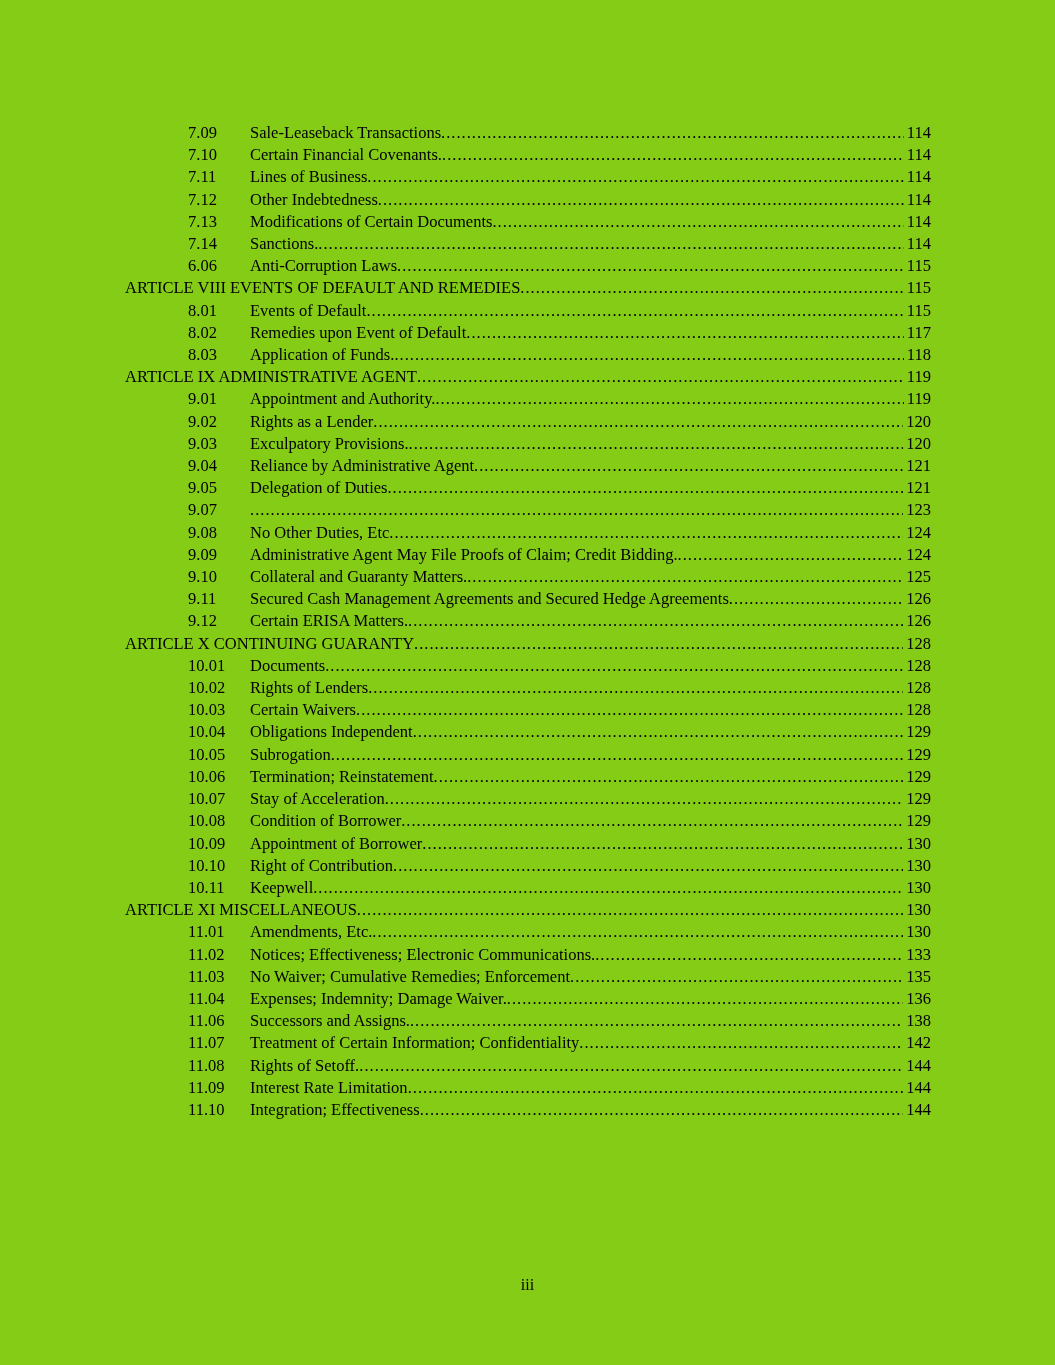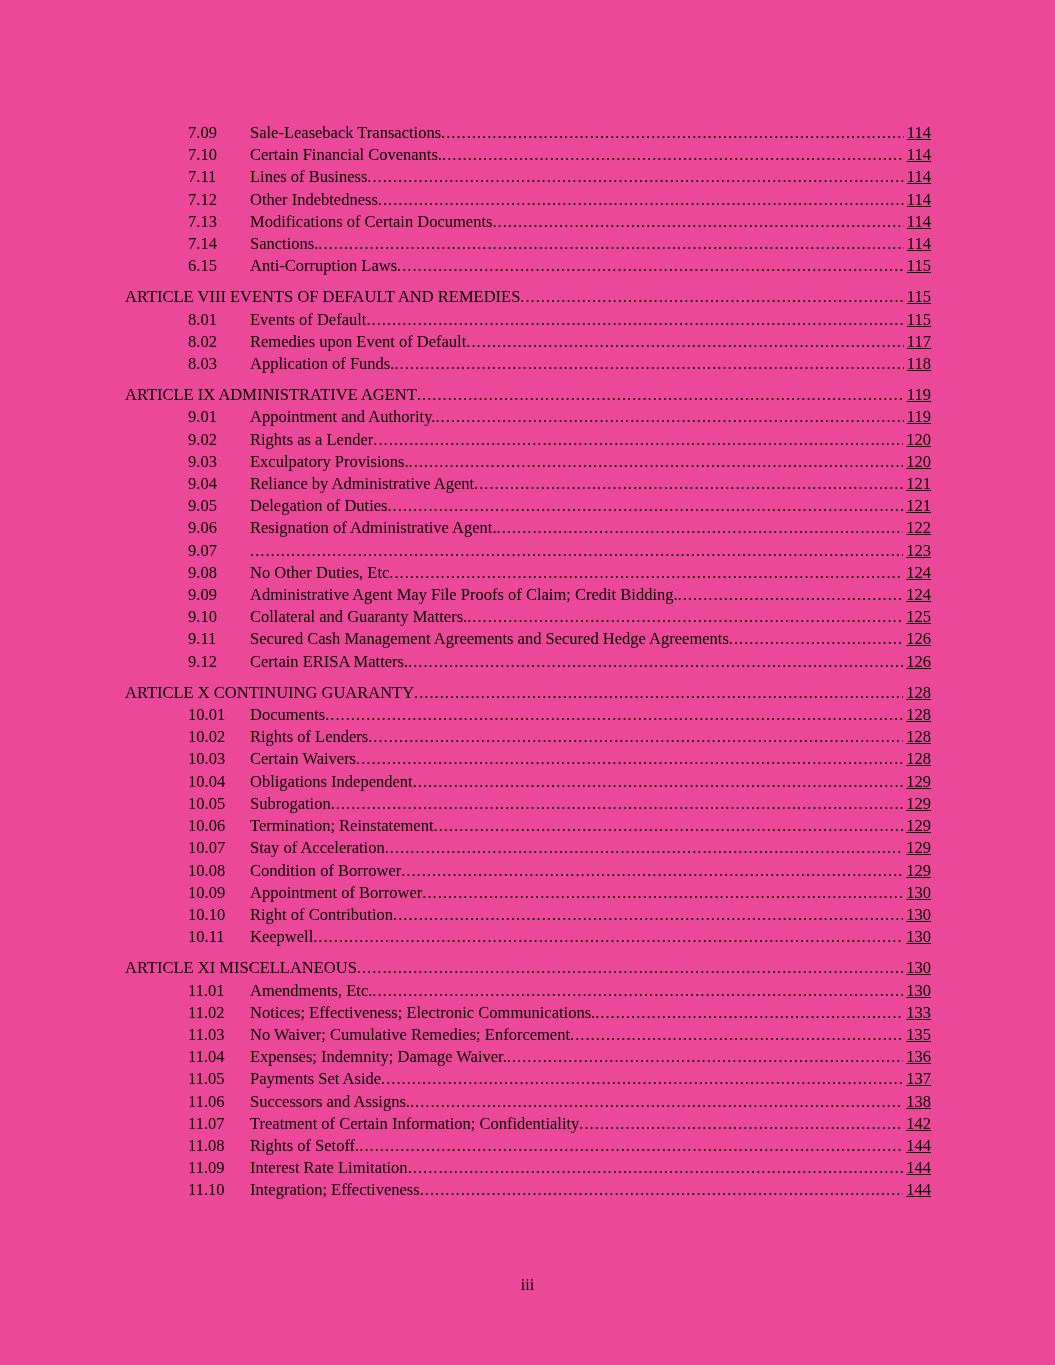--- a/index.html
+++ b/index.html
@@ -11,36 +11,35 @@
     width: 1055px;
     height: 1365px;
     position: relative;
     font-family: "Liberation Serif", "DejaVu Serif", serif;
     color: #000000;
     overflow: hidden;
   }
   .page {
     position: absolute;
     inset: 0;
-    background: #ec4899;
+    background: #84cc16;
   }
   .toc {
     position: absolute;
     left: 125px;
     top: 122px;
     width: 806px;
   }
   .row {
     display: flex;
     align-items: baseline;
     font-size: 16.5px;
     line-height: 22.2px;
   }
   .row.article {
-    margin-top: 9px;
     text-align: center;
   }
   .row.section {
     padding-left: 63px;
   }
   .num {
     flex: 0 0 62px;
     white-space: nowrap;
   }
   .title {
@@ -54,21 +53,20 @@
     white-space: nowrap;
   }
   .leader::after {
     content: "..........................................................................................................................................................................................................................";
     letter-spacing: 1px;
   }
   .pagenum {
     flex: 0 0 auto;
     padding-left: 3px;
     white-space: nowrap;
-    text-decoration: underline;
   }
   .footer {
     position: absolute;
     left: 0;
     right: 0;
     top: 1276px;
     text-align: center;
     font-size: 16px;
   }
 </style>
@@ -107,21 +105,21 @@
     <span class="leader"></span>
     <span class="pagenum">114</span>
   </div>
       <div class="row section">
     <span class="num">7.14</span>
     <span class="title">Sanctions.</span>
     <span class="leader"></span>
     <span class="pagenum">114</span>
   </div>
       <div class="row section">
-    <span class="num">6.15</span>
+    <span class="num">6.06</span>
     <span class="title">Anti-Corruption Laws</span>
     <span class="leader"></span>
     <span class="pagenum">115</span>
   </div>
       <div class="row article">
 
     <span class="title">ARTICLE VIII EVENTS OF DEFAULT AND REMEDIES</span>
     <span class="leader"></span>
     <span class="pagenum">115</span>
   </div>
@@ -173,26 +171,20 @@
     <span class="leader"></span>
     <span class="pagenum">121</span>
   </div>
       <div class="row section">
     <span class="num">9.05</span>
     <span class="title">Delegation of Duties</span>
     <span class="leader"></span>
     <span class="pagenum">121</span>
   </div>
       <div class="row section">
-    <span class="num">9.06</span>
-    <span class="title">Resignation of Administrative Agent.</span>
-    <span class="leader"></span>
-    <span class="pagenum">122</span>
-  </div>
-      <div class="row section">
     <span class="num">9.07</span>
     <span class="leader"></span>
     <span class="pagenum">123</span>
   </div>
       <div class="row section">
     <span class="num">9.08</span>
     <span class="title">No Other Duties, Etc</span>
     <span class="leader"></span>
     <span class="pagenum">124</span>
   </div>
@@ -314,26 +306,20 @@
     <span class="num">11.03</span>
     <span class="title">No Waiver; Cumulative Remedies; Enforcement</span>
     <span class="leader"></span>
     <span class="pagenum">135</span>
   </div>
       <div class="row section">
     <span class="num">11.04</span>
     <span class="title">Expenses; Indemnity; Damage Waiver.</span>
     <span class="leader"></span>
     <span class="pagenum">136</span>
-  </div>
-      <div class="row section">
-    <span class="num">11.05</span>
-    <span class="title">Payments Set Aside</span>
-    <span class="leader"></span>
-    <span class="pagenum">137</span>
   </div>
       <div class="row section">
     <span class="num">11.06</span>
     <span class="title">Successors and Assigns.</span>
     <span class="leader"></span>
     <span class="pagenum">138</span>
   </div>
       <div class="row section">
     <span class="num">11.07</span>
     <span class="title">Treatment of Certain Information; Confidentiality</span>

